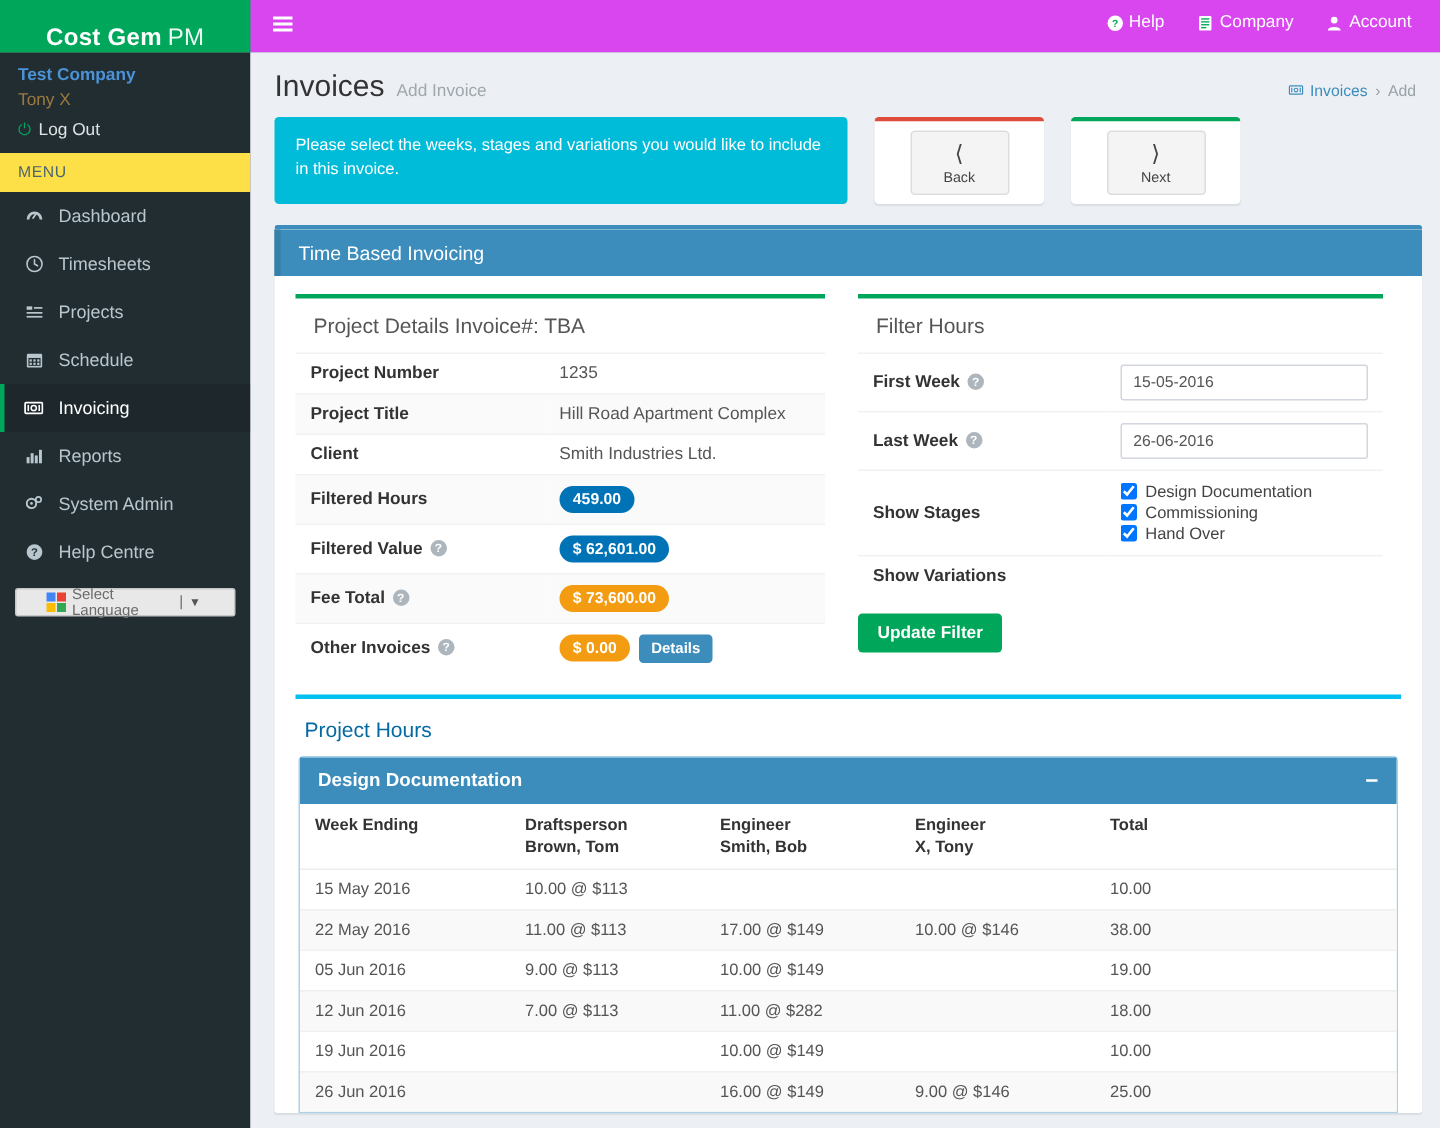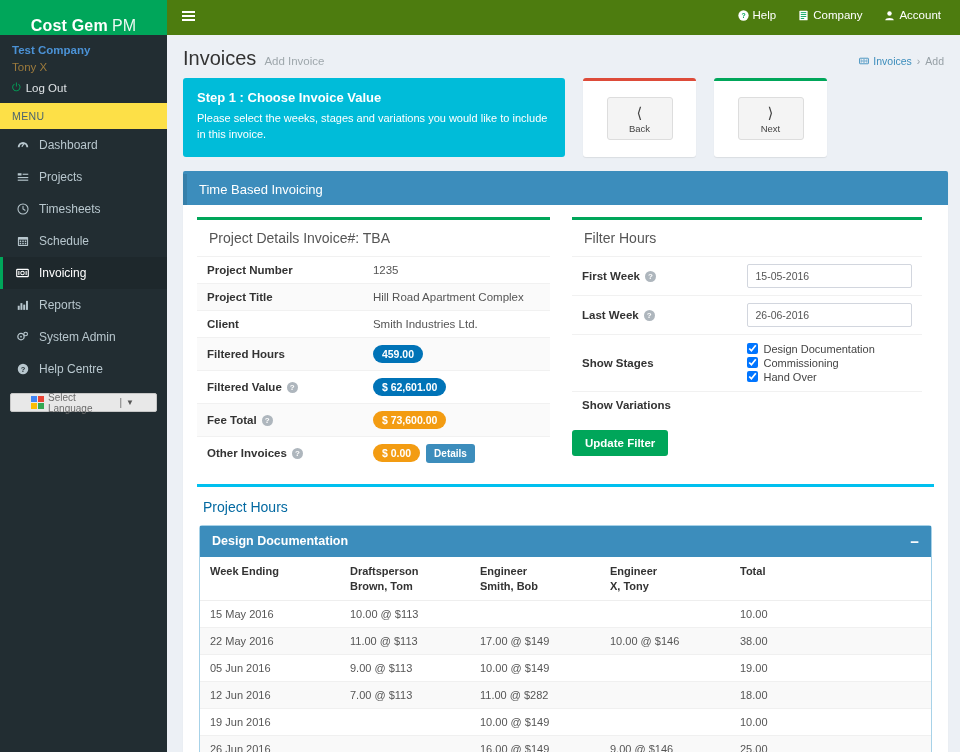--- a/index.html
+++ b/index.html
@@ -16,21 +16,21 @@
   .logo {
     width: 167px; height: 35px;
     display: flex; align-items: flex-end; justify-content: center;
     background: #00a65a; color: #fff;
     font-size: 16px; font-weight: bold; letter-spacing: .2px;
   }
   .logo .lt { font-weight: bold; }
   .logo .lt2 { font-weight: normal; opacity: .92; margin-left: 4px; }
   .navbar {
     flex: 1; display: flex; align-items: center;
-    background: #4d7c0f; padding: 0 8px 4px 10px;
+    background: #d946ef; padding: 0 8px 4px 10px;
   }
   .hamburger { display: flex; flex-direction: column; gap: 2px; cursor: pointer; padding: 4px 5px; }
   .hamburger i { display: block; width: 13px; height: 2px; background: #fff; }
   .navright { margin-left: auto; display: flex; align-items: center; }
   .navlink {
     display: flex; align-items: center; gap: 4px;
     color: #fff; font-size: 11.5px; padding: 0 11px; height: 35px;
     line-height: 35px; cursor: pointer; white-space: nowrap;
   }
   .navlink svg { display: block; }
@@ -253,37 +253,37 @@
             <path d="M1 11 A7 7 0 0 1 15 11 L12.5 11 A4.5 4.5 0 0 0 3.5 11 Z" fill="currentColor"></path>
             <rect x="7.2" y="5" width="1.6" height="6" rx=".8" fill="currentColor" transform="rotate(35 8 8)"></rect>
           </svg>
       </span>
       <span>Dashboard</span>
     </div>
 
     <div class="sb-item">
       <span class="ico">
         <svg width="12" height="12" viewBox="0 0 16 16">
+            <circle cx="8" cy="8" r="6.7" fill="none" stroke="currentColor" stroke-width="1.4"></circle>
+            <path d="M8 4.3 L8 8 L10.7 9.6" fill="none" stroke="currentColor" stroke-width="1.4" stroke-linecap="round"></path>
+          </svg>
+      </span>
+      <span>Timesheets</span>
+    </div>
+
+    <div class="sb-item">
+      <span class="ico">
+        <svg width="12" height="12" viewBox="0 0 16 16">
             <rect x="1" y="3" width="5" height="3" fill="currentColor"></rect>
             <rect x="7.5" y="3.6" width="7.5" height="1.5" fill="currentColor"></rect>
             <rect x="1" y="8" width="14" height="1.5" fill="currentColor"></rect>
             <rect x="1" y="11.5" width="14" height="1.5" fill="currentColor"></rect>
           </svg>
       </span>
       <span>Projects</span>
-    </div>
-
-    <div class="sb-item">
-      <span class="ico">
-        <svg width="12" height="12" viewBox="0 0 16 16">
-            <circle cx="8" cy="8" r="6.7" fill="none" stroke="currentColor" stroke-width="1.4"></circle>
-            <path d="M8 4.3 L8 8 L10.7 9.6" fill="none" stroke="currentColor" stroke-width="1.4" stroke-linecap="round"></path>
-          </svg>
-      </span>
-      <span>Timesheets</span>
     </div>
 
     <div class="sb-item">
       <span class="ico">
         <svg width="12" height="12" viewBox="0 0 16 16">
             <rect x="1.2" y="2.5" width="13.6" height="12.2" rx="1" fill="currentColor"></rect>
             <rect x="2.6" y="6.2" width="10.8" height="7" fill="#222d32"></rect>
             <rect x="3.6" y="7.4" width="2" height="2" fill="currentColor"></rect>
             <rect x="7" y="7.4" width="2" height="2" fill="currentColor"></rect>
             <rect x="10.4" y="7.4" width="2" height="2" fill="currentColor"></rect>
@@ -370,21 +370,20 @@
           </span>
           <span>Invoices</span>
         </span>
         <span>›</span>
         <span>Add</span>
       </div>
     </div>
 
     <div class="step-row">
       <div class="step-box">
-        <div class="step-title">Step 1 : Choose Invoice Value</div>
         <div class="step-text">Please select the weeks, stages and variations you would like to include in this invoice.</div>
       </div>
       <div class="navbtn back">
         <div class="inner">
           <div class="cir">⟨</div>
           <div class="lbl">Back</div>
         </div>
       </div>
       <div class="navbtn next">
         <div class="inner">

